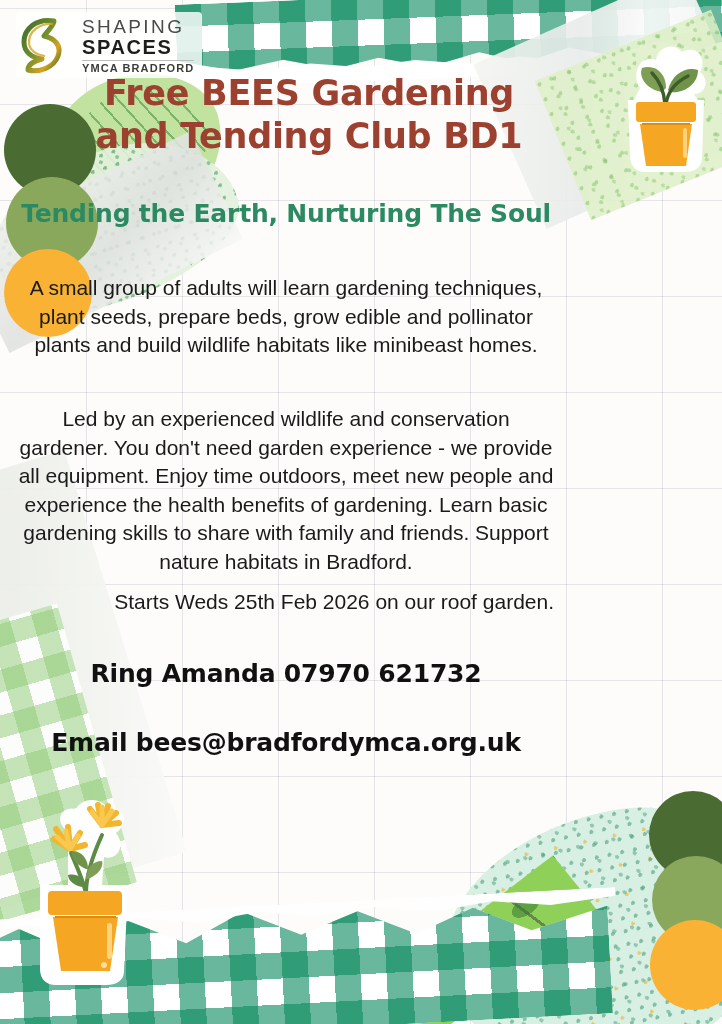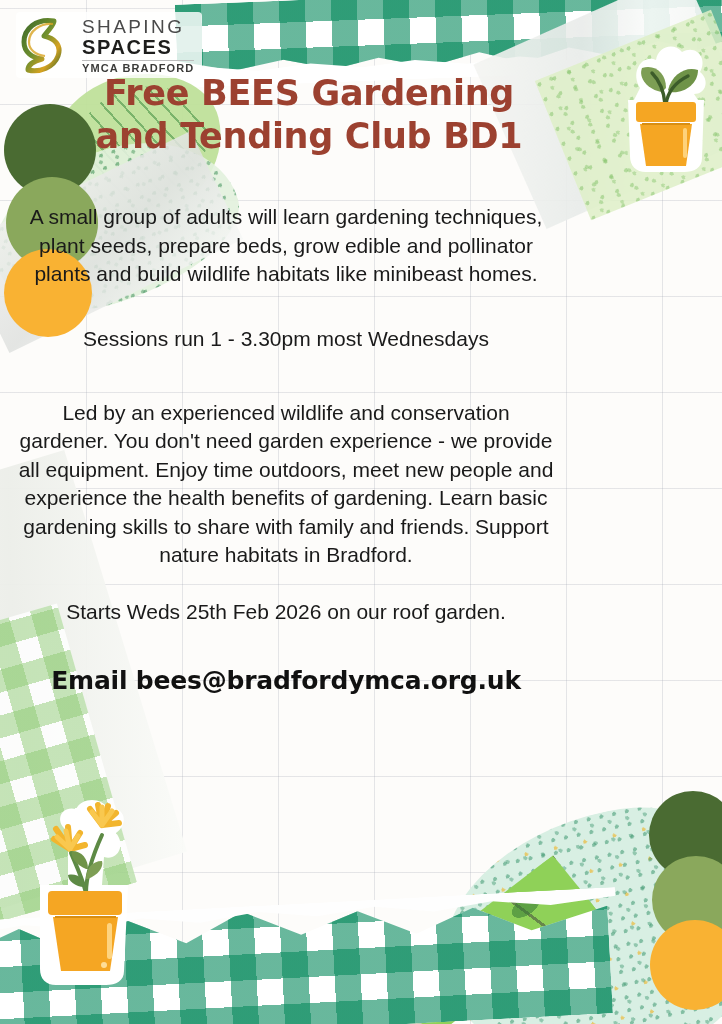--- a/index.html
+++ b/index.html
@@ -245,21 +245,21 @@
   .para {
     font-family:"Liberation Sans", sans-serif;
     font-size:21px;
     line-height:1.36;
     color:#1a1a1a;
     padding:0 18px;
   }
   .para.p1 { margin-top:46px; }
   .para.p2 { margin-top:36px; }
   .para.p3 { margin-top:45px; }
-  .para.p4 { margin-top:28px; }
+  .para.p4 { margin-top:12px;text-align:right; }
 
   .contact {
     font-family:"DejaVu Sans", sans-serif;
     font-weight:700;
     font-size:25px;
     color:#111111;
     letter-spacing:-.2px;
   }
   .contact.c1 { margin-top:42px; }
   .contact.c2 { margin-top:40px; }
@@ -379,27 +379,28 @@
     </div>
   </div>
 
   <div class="content">
 
     <h1 class="title">
       <span>Free BEES Gardening</span>
       <span class="l2">and Tending Club BD1</span>
     </h1>
 
+    <div class="subtitle">Tending the Earth, Nurturing The Soul</div>
 
     <p class="para p1">A small group of adults will learn gardening techniques, plant seeds, prepare beds, grow edible and pollinator plants and build wildlife habitats like minibeast homes.</p>
 
-    <p class="para p2">Sessions run 1 - 3.30pm most Wednesdays</p>
 
     <p class="para p3">Led by an experienced wildlife and conservation gardener. You don't need garden experience - we provide all equipment. Enjoy time outdoors, meet new people and experience the health benefits of gardening. Learn basic gardening skills to share with family and friends. Support nature habitats in Bradford.</p>
 
     <p class="para p4">Starts Weds 25th Feb 2026 on our roof garden.</p>
 
+    <div class="contact c1">Ring Amanda 07970 621732</div>
 
     <div class="contact c2">Email bees@bradfordymca.org.uk</div>
 
   </div>
 
 </div>
 
 </body></html>

